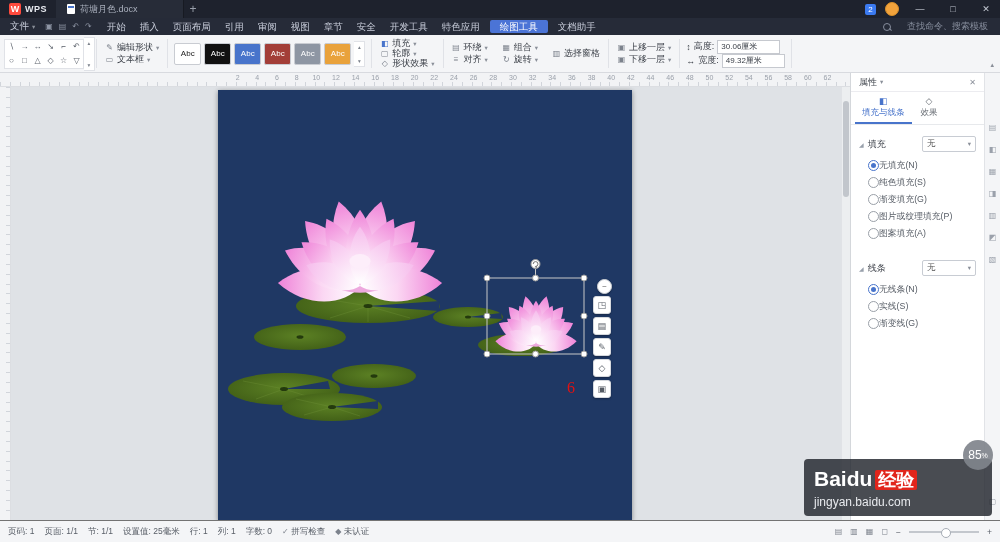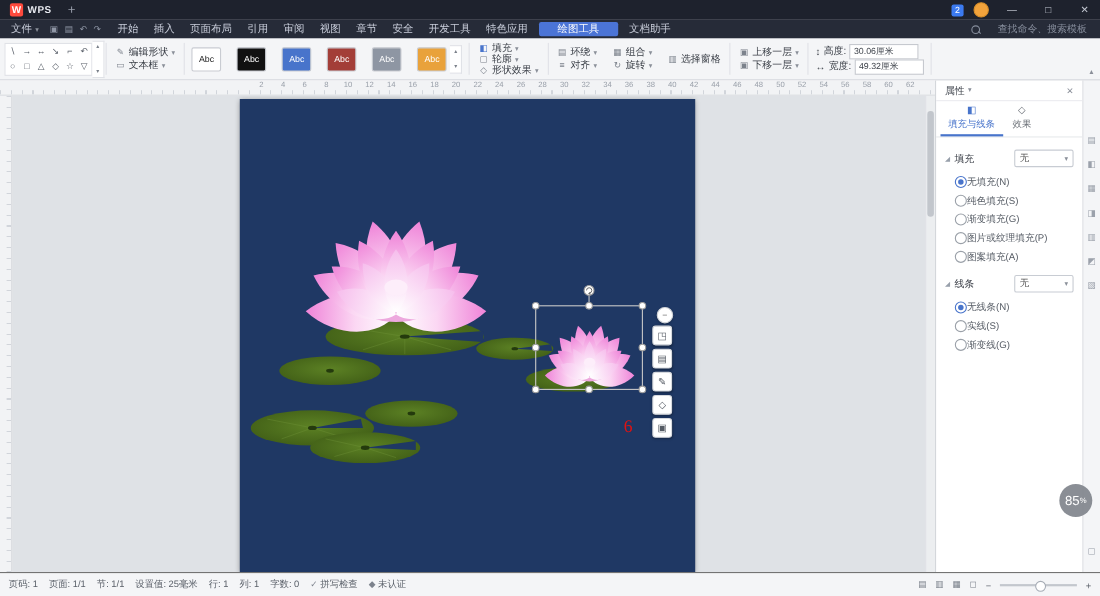--- a/index.html
+++ b/index.html
@@ -23,41 +23,41 @@
   .badge2{width:11px;height:11px;border-radius:2px;background:#3b7af0;color:#fff;font-size:8px;
           display:flex;align-items:center;justify-content:center;}
   .avatar{width:12px;height:12px;border-radius:50%;background:#f2a33c;border:1px solid #d88f2a;}
   .winbtn{width:24px;height:18px;display:flex;align-items:center;justify-content:center;color:#c3c8d2;font-size:9px;}
 
   
   .menubar{height:17px;background:#262b38;display:flex;align-items:center;color:#c9cedb;font-size:9.5px;flex:0 0 auto;}
   .mfile{display:flex;align-items:center;gap:3px;padding:0 10px;}
   .qicons{display:flex;gap:6px;padding-right:8px;color:#8f96a5;font-size:8px;}
   .mitem{padding:0 7px;line-height:17px;white-space:nowrap;}
-  .mitem.active{background:#4b74d6;color:#fff;border-radius:2px;line-height:13px;margin:0 3px;padding:0 17px;}
+  .mitem.active{background:#4b74d6;color:#fff;border-radius:2px;line-height:13px;margin:0 3px;padding:0 10px;}
   .msearch{margin-left:auto;display:flex;align-items:center;gap:16px;color:#868d9c;font-size:9px;padding-right:12px;}
   .mag{width:6px;height:6px;border:1px solid #868d9c;border-radius:50%;position:relative;}
   .mag::after{content:"";position:absolute;left:5px;top:5px;width:3px;height:1px;background:#868d9c;transform:rotate(45deg);}
 
   
   .ribbon{height:33px;background:#f4f5f7;border-bottom:1px solid #d8dadf;display:flex;align-items:stretch;
           padding:2px 4px;font-size:9px;color:#3a3f47;flex:0 0 auto;position:relative;}
   .rgroup{display:flex;flex-direction:column;justify-content:center;gap:1px;padding:0 5px;}
   .rgroup.center{justify-content:center;}
   .rsep{width:1px;background:#e0e2e7;margin:2px 1px;flex:0 0 auto;}
   .rbtn{display:flex;align-items:center;gap:3px;height:11px;padding:0 2px;white-space:nowrap;border-radius:2px;}
   .rbtn .gi{font-size:8px;color:#7c828c;width:9px;text-align:center;}
   .caret{font-size:6.5px;color:#8a8f99;}
   .gal{display:grid;grid-template-columns:repeat(6,13px);grid-auto-rows:14px;background:#fff;
        border:1px solid #e0e2e7;align-self:center;}
   .gal span{display:flex;align-items:center;justify-content:center;font-size:8px;color:#5a606a;}
   .galcol{display:flex;flex-direction:column;justify-content:space-between;align-self:center;height:28px;
           border:1px solid #e0e2e7;border-left:none;background:#fff;width:10px;align-items:center;
           font-size:5.5px;color:#7a808a;padding:2px 0;}
-  .swrow{display:flex;gap:14px;align-items:center;}
+  .swrow{display:flex;gap:3px;align-items:center;}
   .sw{width:25px;height:20px;border:1px solid #c9ccd2;border-radius:2px;font-size:8px;
       display:flex;align-items:center;justify-content:center;}
   .dim{display:flex;align-items:center;gap:3px;height:13px;}
   .dimbox{width:55px;height:12px;border:1px solid #c6c9cf;background:#fff;font-size:8px;color:#3d424a;
           display:flex;align-items:center;padding:0 3px;}
   .rib-chevron{position:absolute;right:6px;bottom:3px;font-size:7px;color:#8a8f99;}
 
   
   .content-row{flex:1;display:flex;min-height:0;}
   .editor-col{flex:1;display:flex;flex-direction:column;min-width:0;}
@@ -130,20 +130,24 @@
 </style>
 </head>
 <body>
 
 <div class="app">
 
   <div class="titlebar">
     <div class="logo">
       <span class="sq">W</span>
       <span class="lt">WPS</span>
+    </div>
+    <div class="doctab">
+      <span class="dicon"></span>
+      <span>荷塘月色.docx</span>
     </div>
     <div class="newtab">+</div>
     <div class="tb-right">
       <span class="badge2">2</span>
       <span class="avatar"></span>
       <span class="winbtn">—</span>
       <span class="winbtn">□</span>
       <span class="winbtn">✕</span>
     </div>
   </div>
@@ -511,21 +515,21 @@
         </label>
         <label class="radio">
           <span class="rb"></span>
           <span>图片或纹理填充(P)</span>
         </label>
         <label class="radio">
           <span class="rb"></span>
           <span>图案填充(A)</span>
         </label>
 
-        <div class="sec-h" style="margin-top:8px;">
+        <div class="sec-h" style="margin-top:18px;">
           <span class="tri">◢</span>
           <span class="st">线条</span>
           <span class="psel">
             <span>无</span>
             <span class="caret">▾</span>
           </span>
         </div>
         <label class="radio">
           <span class="rb sel"></span>
           <span>无线条(N)</span>
@@ -579,14 +583,20 @@
         <span class="zknob"></span>
       </span>
       <span>+</span>
     </span>
   </div>
 
   <div class="wm-badge">
     <span>85</span>
       <sup>%</sup>
   </div>
+  <div class="watermark">
+    <div class="wm-brand">
+      <span>Baidu</span><span class="cn">经验</span>
+    </div>
+    <div class="wm-url">jingyan.baidu.com</div>
+  </div>
 
 </div>
 
 </body></html>

